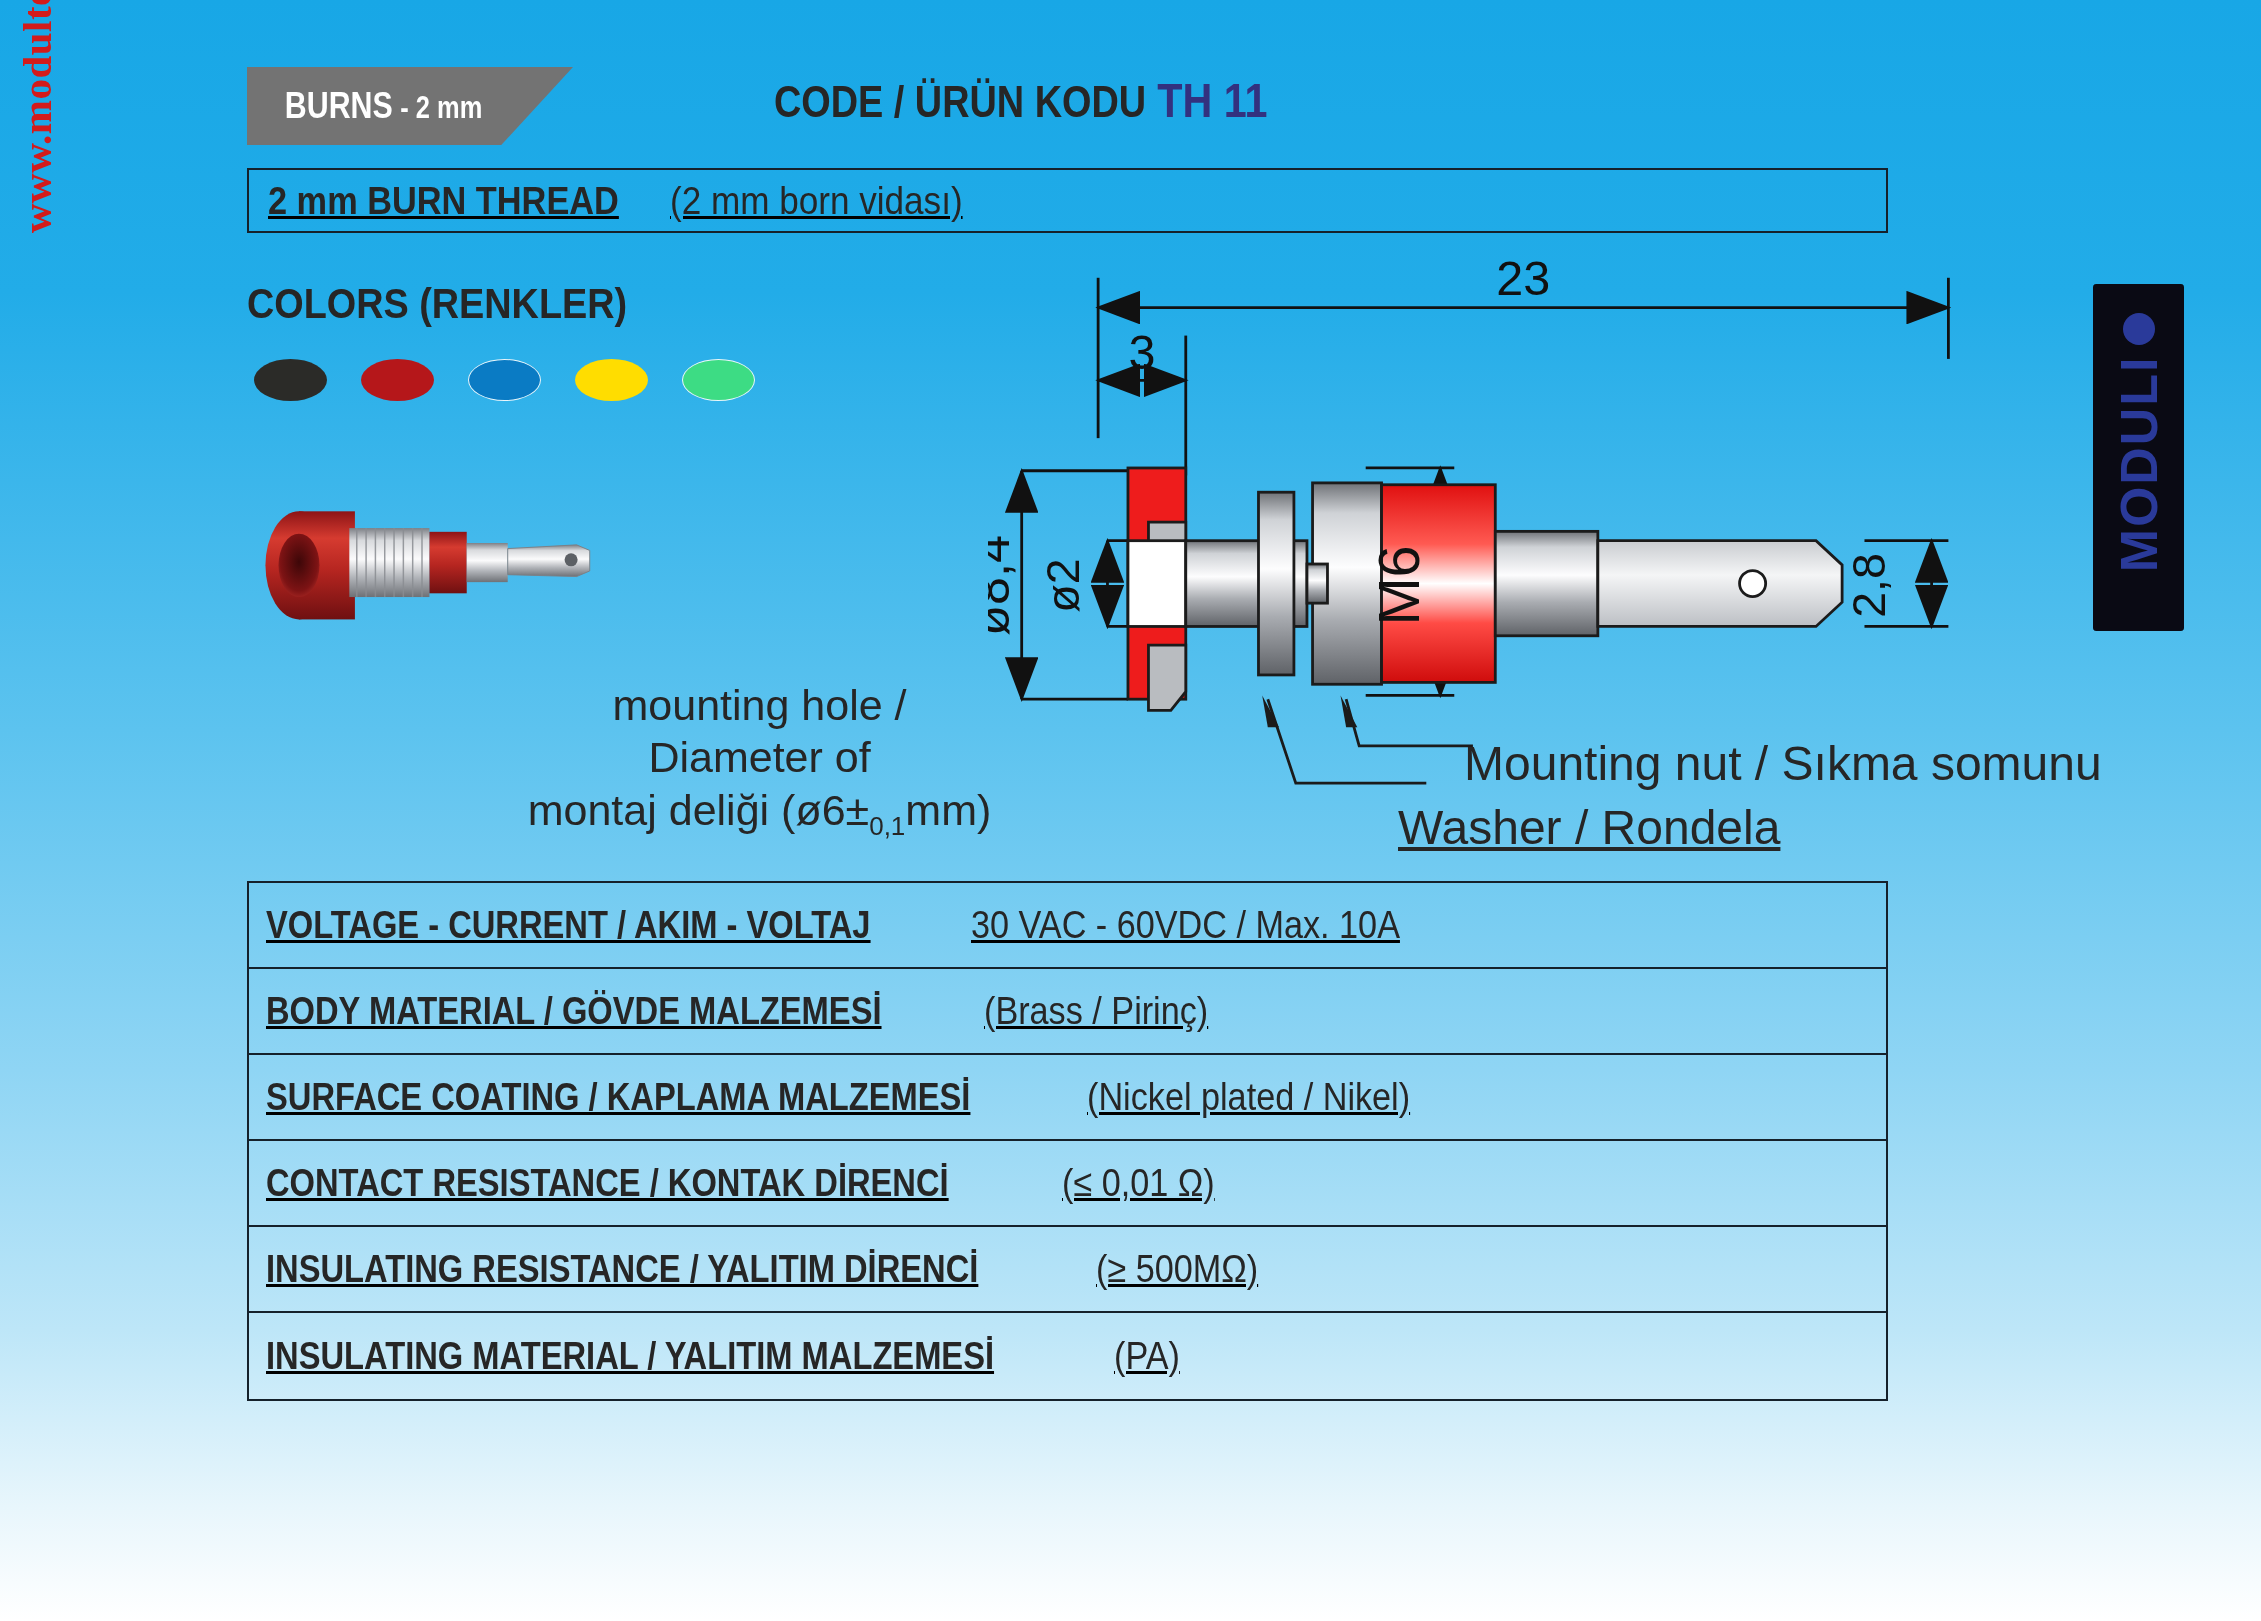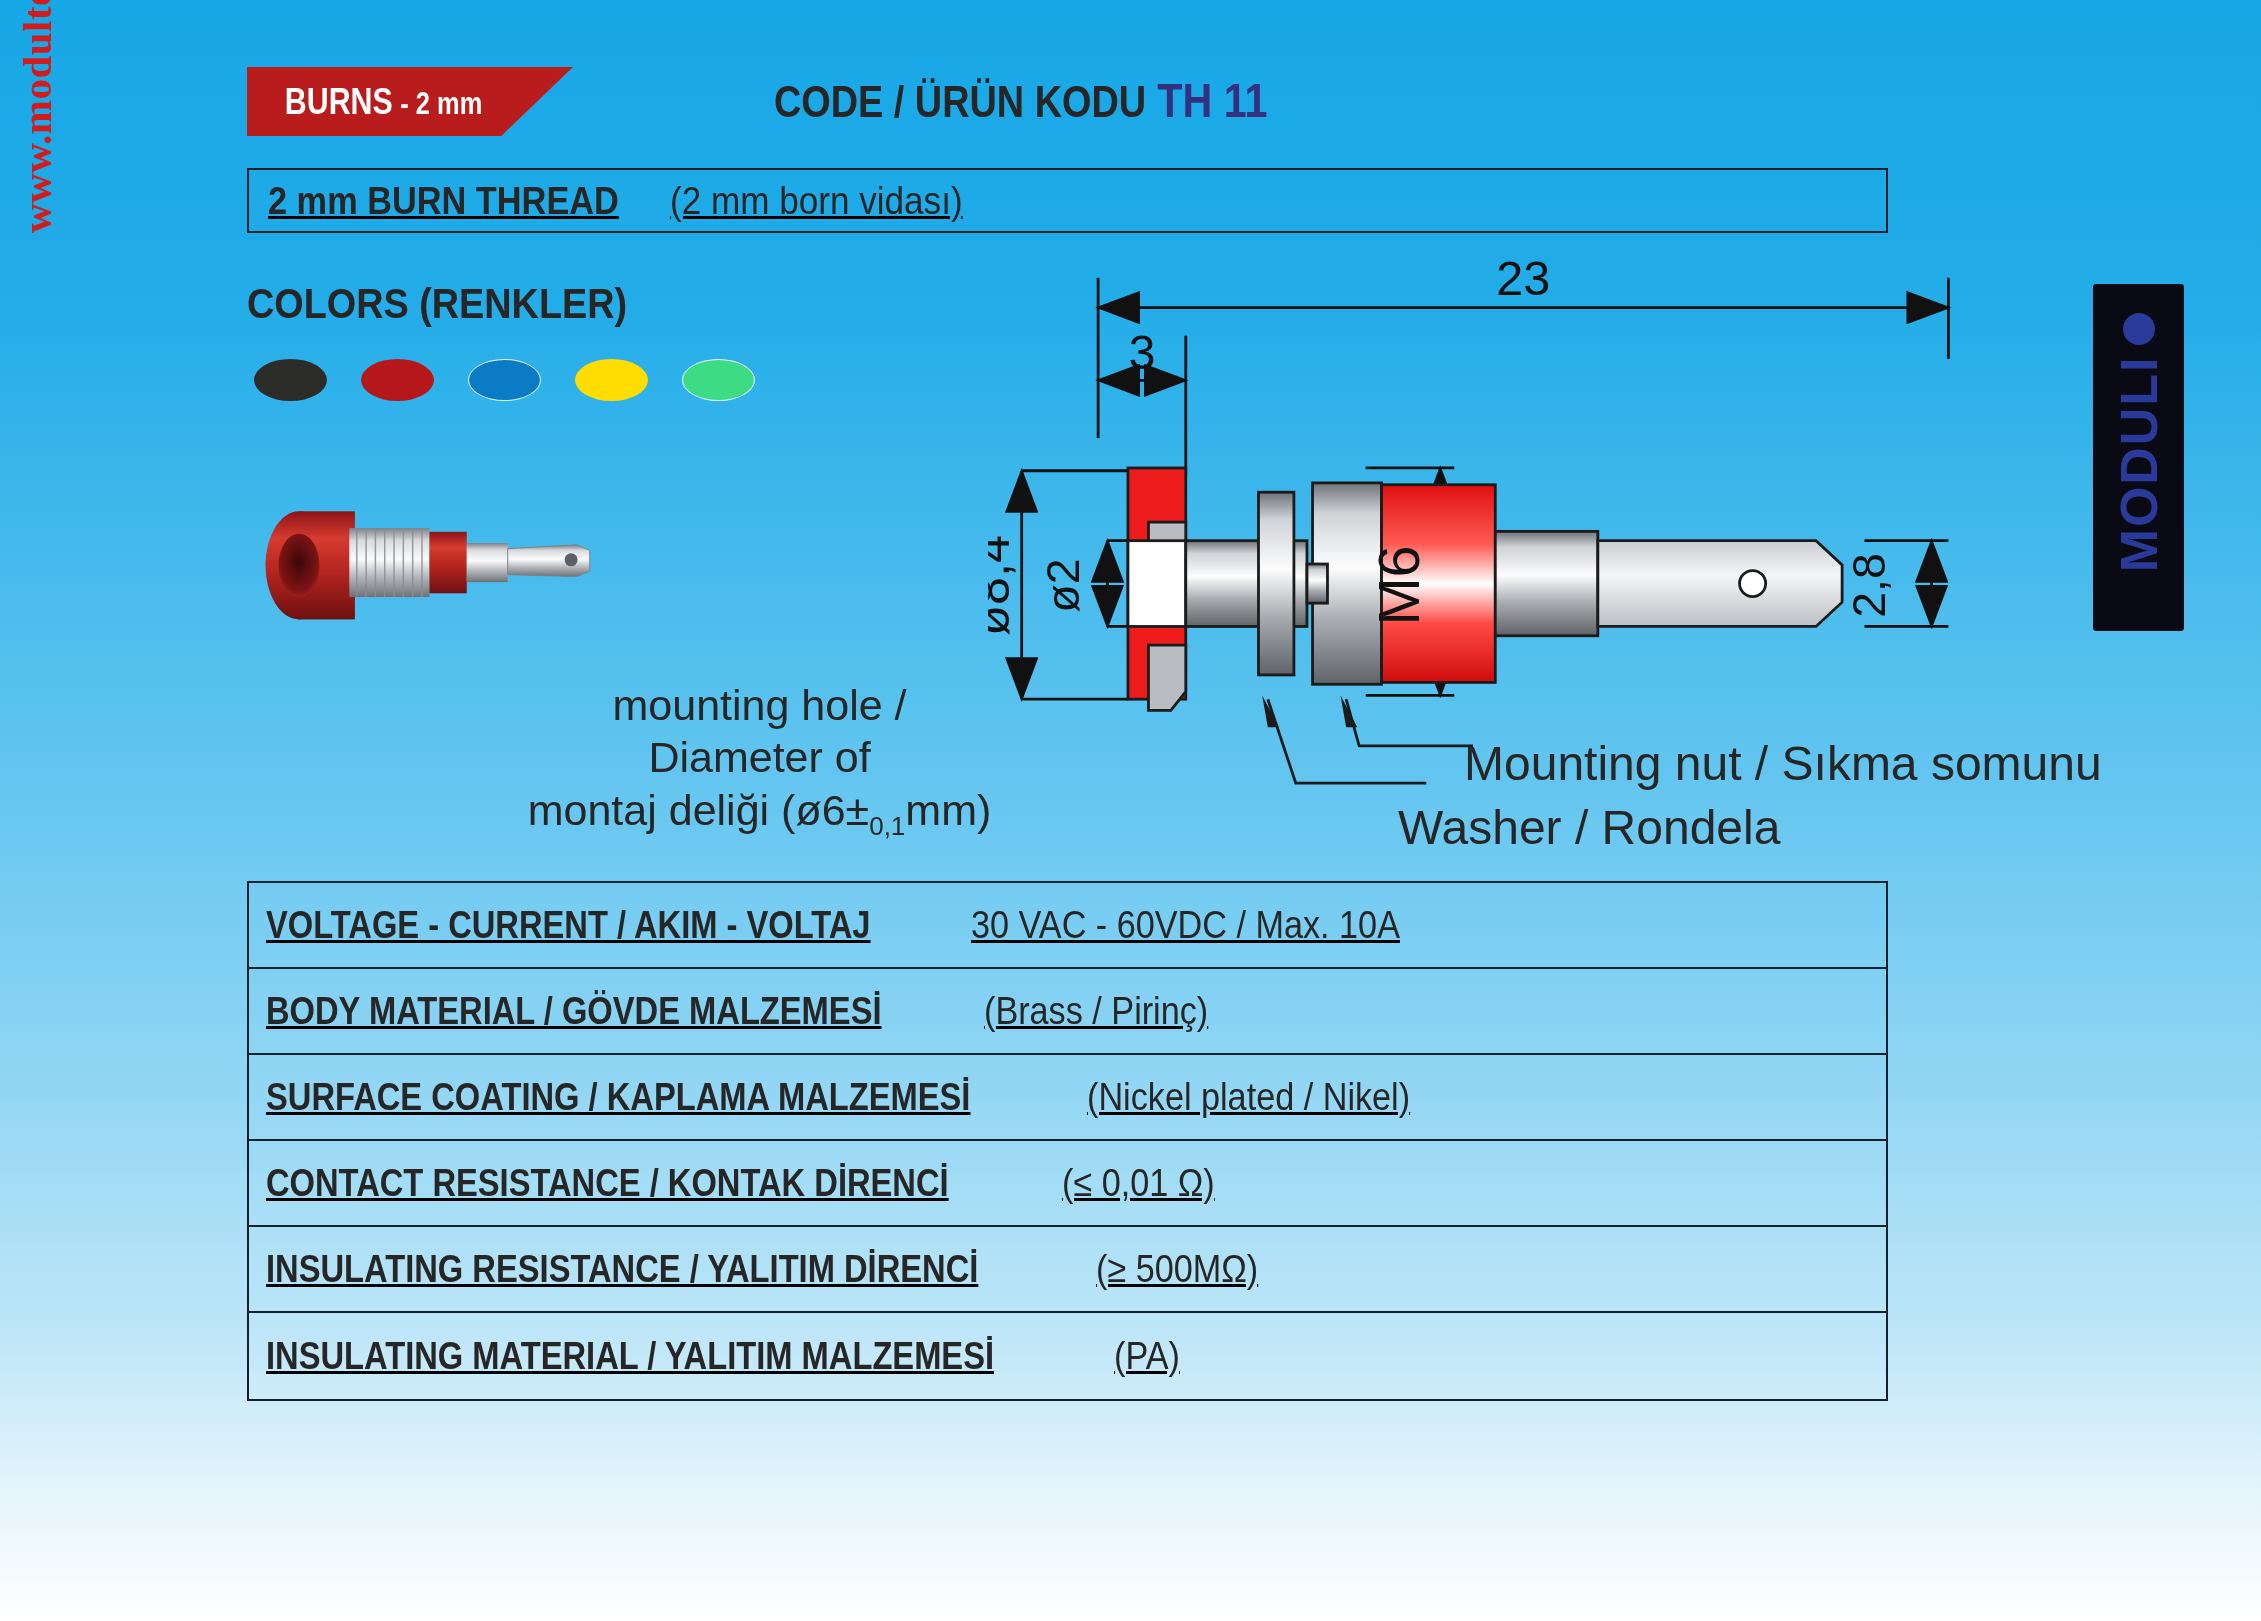--- a/index.html
+++ b/index.html
@@ -13,22 +13,22 @@
   .site-url{
     position:absolute;left:13px;top:233px;
     transform:rotate(-90deg);transform-origin:left top;
     font-size:41px;font-weight:bold;color:#d31b1b;
     letter-spacing:0.5px;white-space:nowrap;
     font-family:"Liberation Serif",serif;
   }
 
   
   .ribbon{
-    position:absolute;left:247px;top:67px;width:326px;height:69px;
-    background:#b91c1c;
+    position:absolute;left:247px;top:67px;width:326px;height:78px;
+    background:#737373;
     clip-path:polygon(0 0,100% 0,78% 100%,0 100%);
     display:flex;align-items:center;
   }
   .ribbon span{
     color:#fff;font-weight:bold;font-size:37px;margin-left:20.5px;
     transform:scaleX(.82);transform-origin:left center;white-space:nowrap;
   }
   .ribbon span .small{font-size:31px;}
 
   
@@ -74,21 +74,21 @@
   .hole-caption sub{font-size:26px;}
 
   
   .drawing{position:absolute;left:988px;top:261px;width:1119px;height:606px;}
 
   
   .callout{
     position:absolute;font-size:48px;color:#262626;white-space:nowrap;
   }
   .callout-nut{left:1464px;top:736px;}
-  .callout-washer{left:1398px;top:800px;}
+  .callout-washer{left:1398px;top:800px;text-decoration:underline;}
 
   
   .logo-box{
     position:absolute;left:2093px;top:284px;width:89px;height:345px;
     background:#0a0a14;border:1.9px solid #0a0a14;border-radius:2.8px;
     overflow:hidden;
   }
   .logo-text{
     position:absolute;left:50%;top:52%;
     transform:translate(-50%,-50%) rotate(-90deg);

